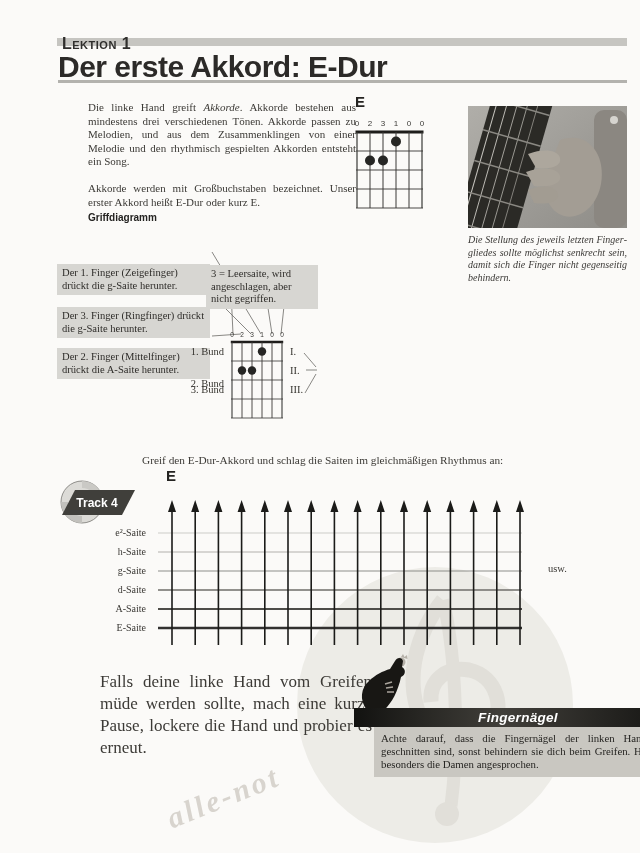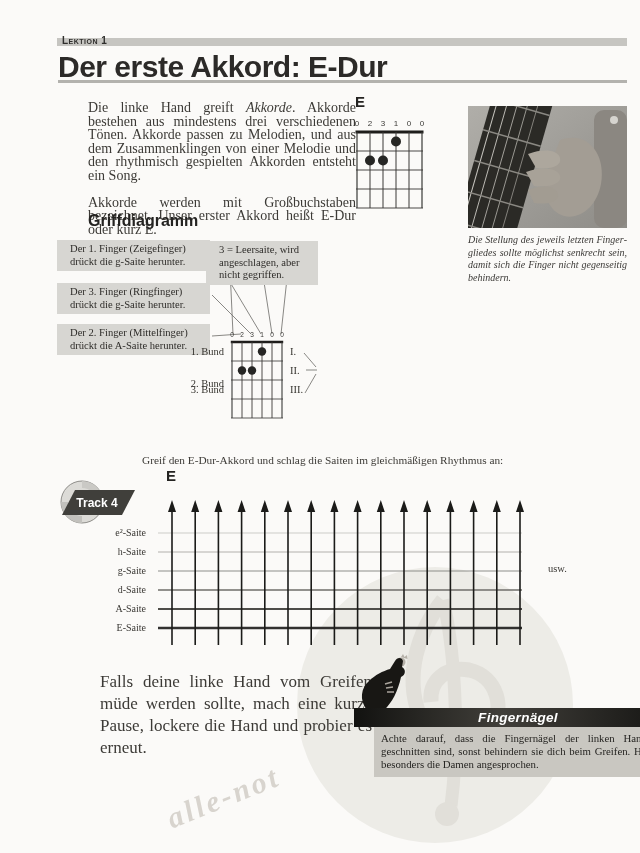--- a/index.html
+++ b/index.html
@@ -3,40 +3,40 @@
 <meta charset="utf-8">
 <style>
   * { margin:0; padding:0; box-sizing:border-box; }
   body { background:#ffffff; font-family:"Liberation Serif", serif; }
   .page { position:relative; width:640px; height:853px; background:#fbfaf8; overflow:hidden; }
   .abs { position:absolute; }
   .serif { font-family:"Liberation Serif", serif; color:#3c3a36; }
   .sans { font-family:"Liberation Sans", sans-serif; }
 
   .header-bar { left:57px; top:38px; width:570px; height:8px; background:#c6c5c1; }
-  .lektion { left:62px; top:35px; font-family:"Liberation Sans",sans-serif; font-size:10px;
+  .lektion { left:62px; top:35px; font-family:"Liberation Sans",sans-serif; font-size:16px;
              font-weight:bold; font-variant:small-caps; letter-spacing:.5px; color:#2f2e2c; z-index:3; }
   .title-rule { left:58px; top:80px; width:569px; height:3px; background:#b3b2ae; z-index:1; }
   .page-title { left:58px; top:50px; font-size:30px; font-weight:bold; color:#2c2a28;
                 letter-spacing:-.5px; z-index:2; }
 
-  .intro { left:88px; top:101px; width:268px; font-size:14px; line-height:13.6px; text-align:justify; z-index:2;}
+  .intro { left:88px; top:101px; width:268px; font-size:11px; line-height:13.6px; text-align:justify; z-index:2;}
   .intro p + p { margin-top:13px; }
   .em { font-style:italic; }
 
   .chord-name-top { left:355px; top:93px; font-size:15px; font-weight:bold; color:#242321; z-index:2;}
   .chord-svg { z-index:2; }
   .diag-num { font-family:"Liberation Sans",sans-serif; fill:#3a3936; }
 
   .photo-wrap { left:468px; top:106px; width:159px; height:122px; z-index:2; }
   .caption { left:468px; top:234px; width:159px; font-size:10px; line-height:12.5px;
              font-style:italic; text-align:justify; color:#3b3936; z-index:2;}
 
-  .griff-heading { left:88px; top:212px; font-size:16px; font-weight:bold; color:#242321; z-index:2;}
-  .gbox { background:#d7d6d2; padding:3px 13px; font-size:10.6px; line-height:12.6px; color:#2f2d2a; z-index:2;}
+  .griff-heading { left:88px; top:212px; font-size:10px; font-weight:bold; color:#242321; z-index:2;}
+  .gbox { background:#d7d6d2; padding:3px 5px; font-size:10.6px; line-height:12.6px; color:#2f2d2a; z-index:2;margin-top:24px;}
   .bund-label { width:46px; text-align:right; font-size:10.5px; color:#36342f; z-index:2;}
   .roman-label { font-size:10.5px; color:#36342f; z-index:2;}
   .roman-note { left:322px; top:364px; width:300px; font-size:10.5px; color:#36342f; z-index:2;}
 
   .instruction { left:102px; top:454px; font-size:11.3px; z-index:2;margin-left:40px;}
   .strum-chord { left:166px; top:467px; font-size:15px; font-weight:bold; color:#242321; z-index:2;}
   .string-label { width:62px; text-align:right; font-size:10px; color:#3a3834; z-index:2;}
   .usw { left:548px; top:563px; font-size:10.5px; color:#3a3834; z-index:2;}
 
   .outro { left:100px; top:671px; width:272px; font-size:17px; line-height:22px; text-align:justify; z-index:2;}

